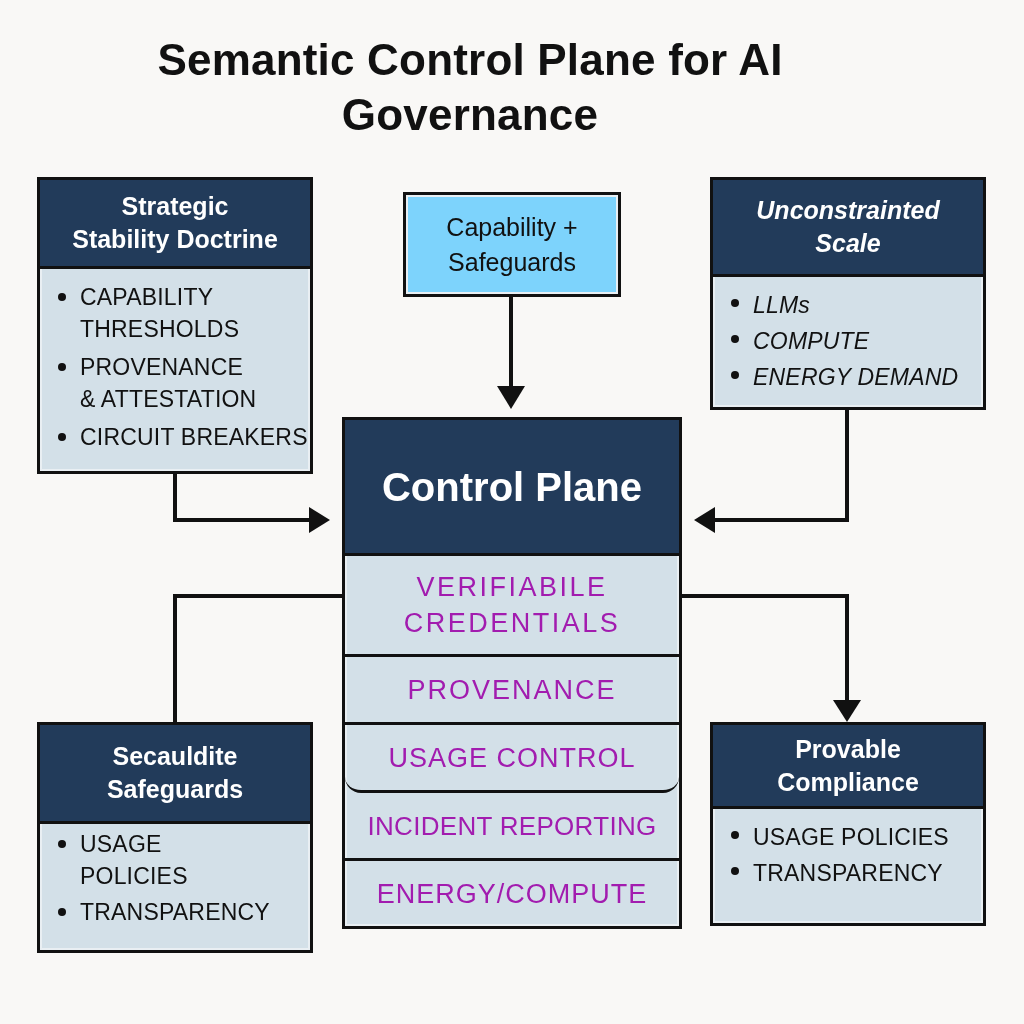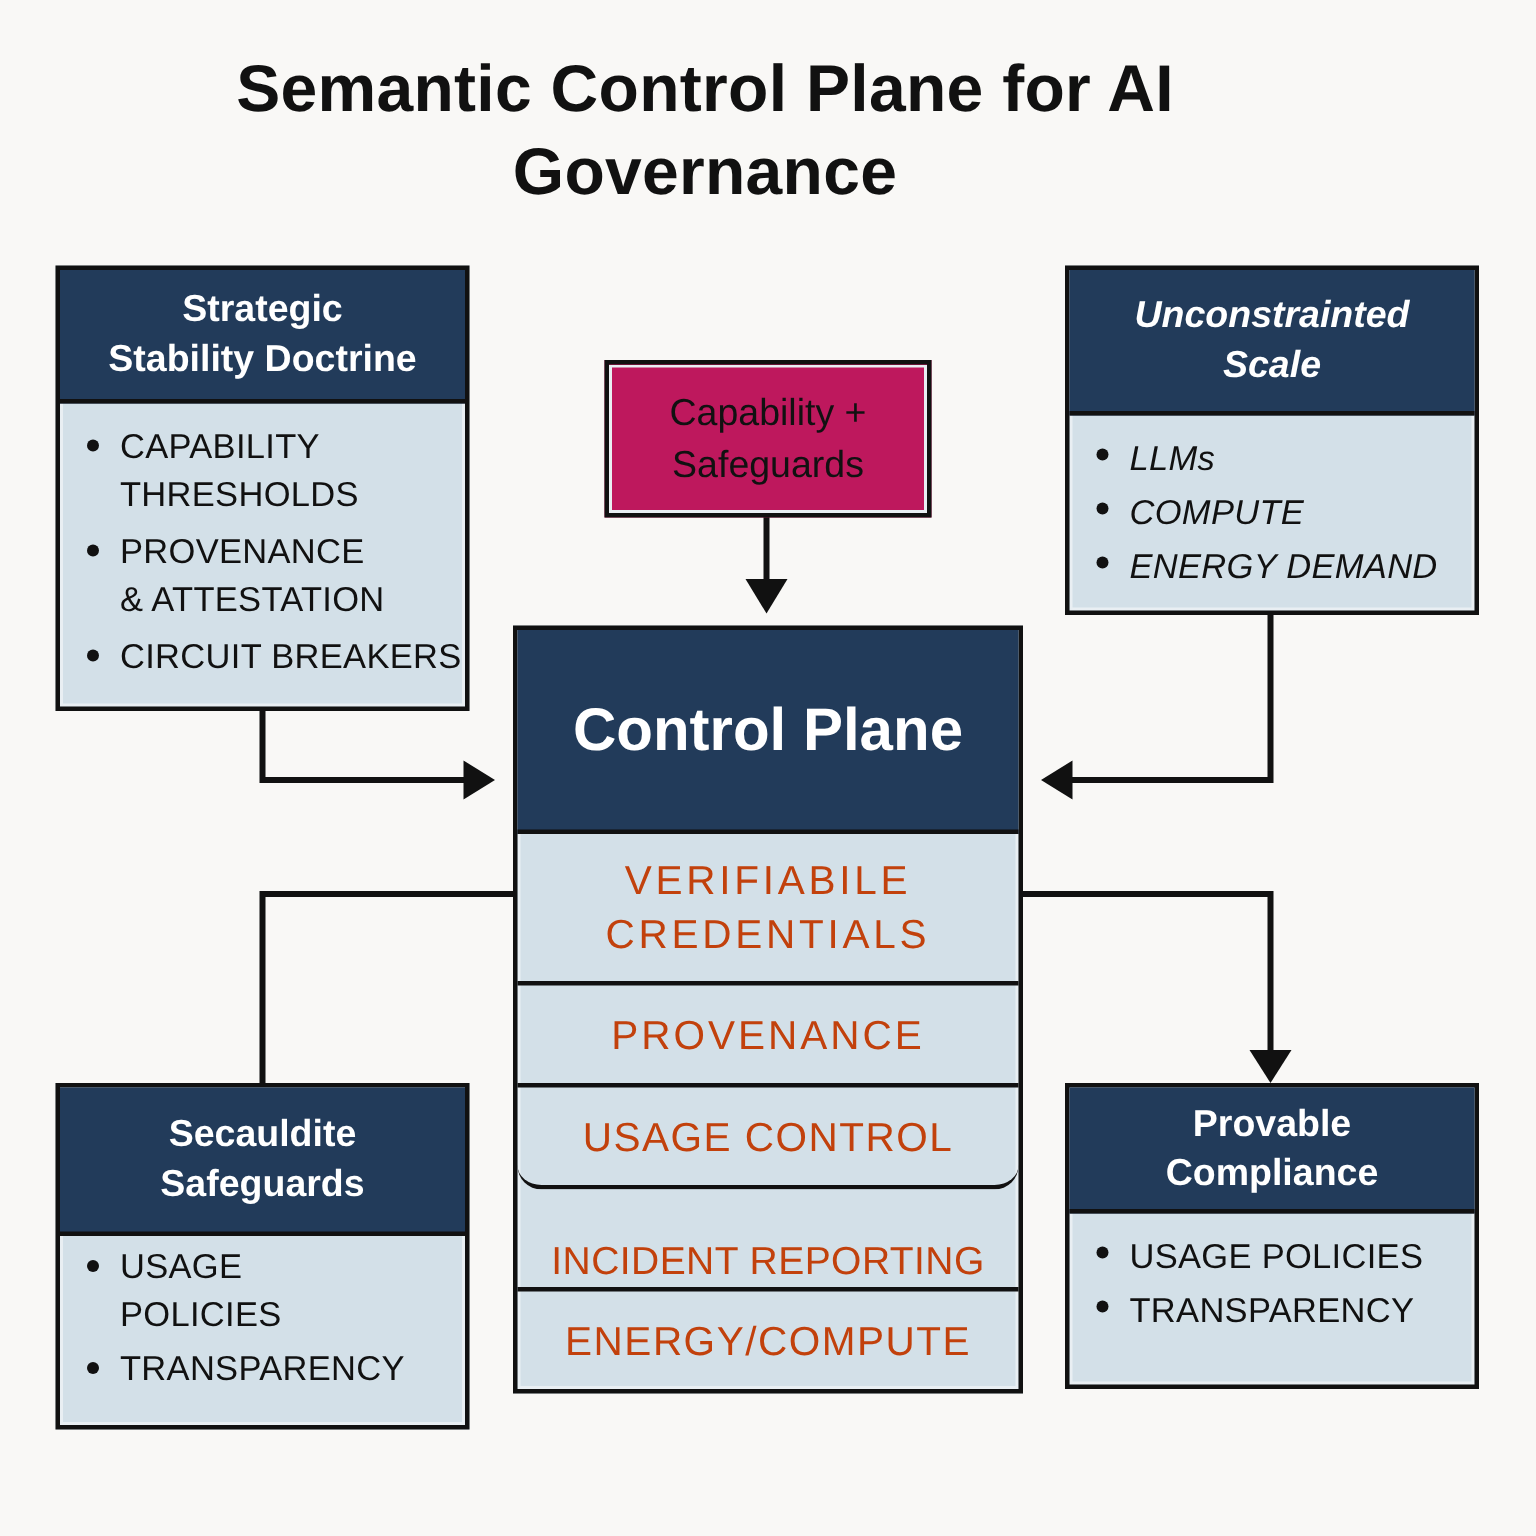--- a/index.html
+++ b/index.html
@@ -35,44 +35,44 @@
     content:""; position:absolute; left:18px; top:12px;
     width:8px; height:8px; border-radius:50%; background:#111;
   }
   .box li .l { display:block; }
 
   #box-ssd { left:37px; top:177px; width:276px; height:297px; }
   #box-ssd .hdr { height:89px; }
   #box-ssd ul { padding-top:12px; }
   #box-ssd li { margin-bottom:6px; }
 
-  #box-cap { left:403px; top:192px; width:218px; height:105px; background:#be185d;margin-top:48px; }
+  #box-cap { left:403px; top:192px; width:218px; height:105px; background:#7dd3fc; }
   #box-cap .body {
     height:100%; display:flex; flex-direction:column; justify-content:center; align-items:center;
     color:#111; font-size:25px; line-height:35px; text-align:center;
   }
 
   #box-us { left:710px; top:177px; width:276px; height:233px;font-style:italic; }
   #box-us .hdr { height:97px; }
   #box-us ul { padding-top:10px; }
   #box-us li { line-height:36px; }
 
   #box-scp { left:342px; top:417px; width:340px; height:512px; }
   #box-scp .hdr { height:136px; font-size:40px; line-height:50px; }
   #box-scp .row {
     box-sizing:border-box; border-bottom:3px solid #111;
     display:flex; flex-direction:column; justify-content:center; align-items:center;
-    color:#c2410c; font-size:27px; line-height:36px; text-align:center;
+    color:#a21caf; font-size:27px; line-height:36px; text-align:center;
     letter-spacing:1px;
   }
   #box-scp .row:last-child { border-bottom:none; }
   #box-scp .r0 { height:101px; letter-spacing:2.5px; }
   #box-scp .r1 { height:68px; letter-spacing:2px; }
   #box-scp .r2 { height:68px;border-radius:16px; }
-  #box-scp .r3 { height:68px; letter-spacing:0.3px; font-size:26px;justify-content:flex-end; }
+  #box-scp .r3 { height:68px; letter-spacing:0.3px; font-size:26px; }
   #box-scp .r4 { height:65px; }
 
   #box-sec { left:37px; top:722px; width:276px; height:231px; }
   #box-sec .hdr { height:99px; }
   #box-sec ul { padding-top:4px; }
   #box-sec li { margin-bottom:4px; }
 
   #box-pc { left:710px; top:722px; width:276px; height:204px; }
   #box-pc .hdr { height:84px; }
   #box-pc ul { padding-top:10px; }

